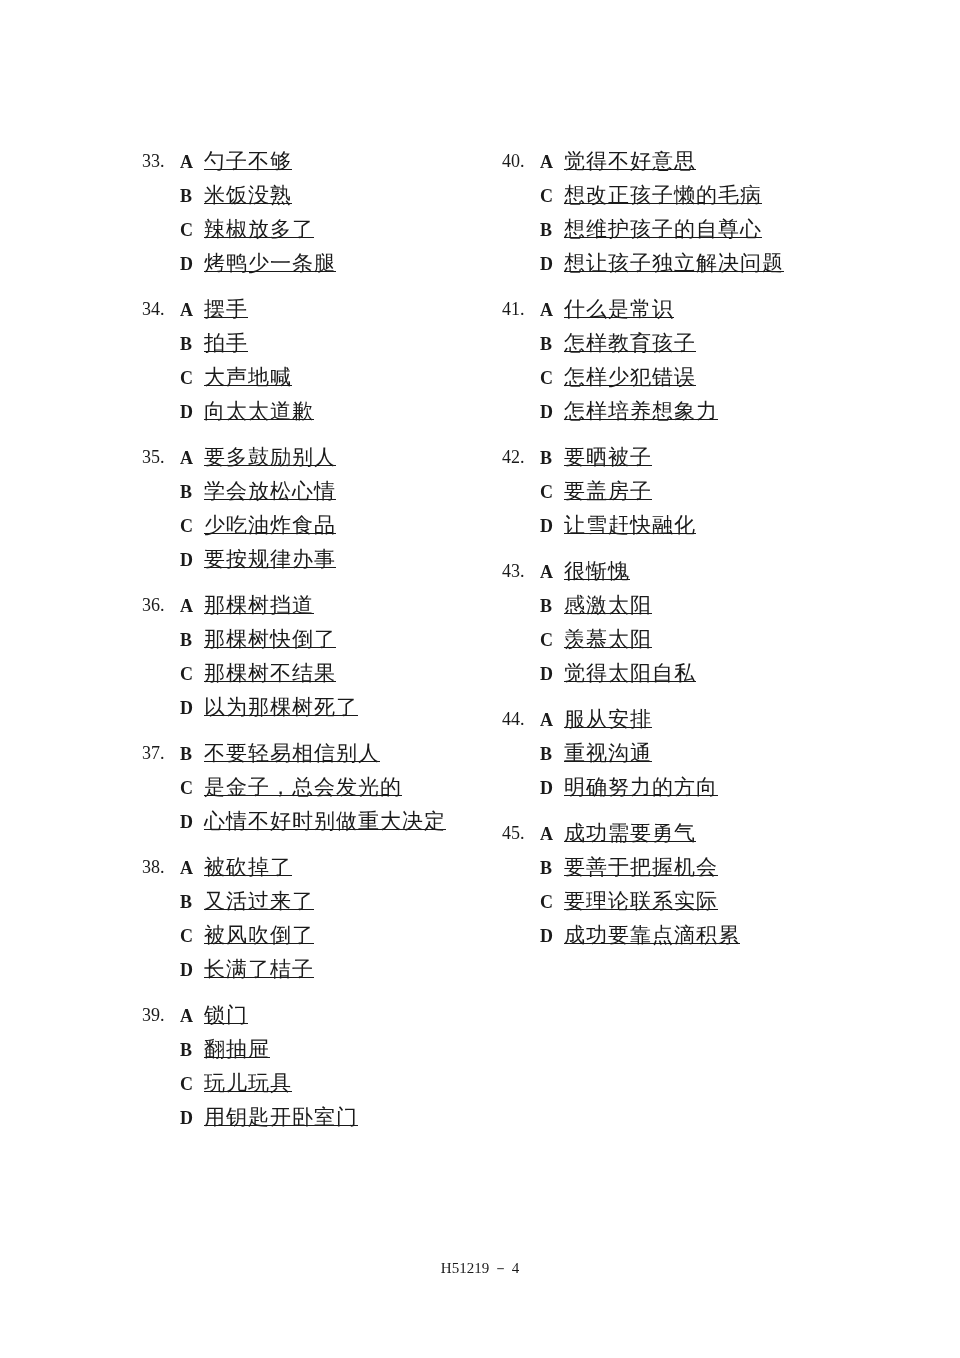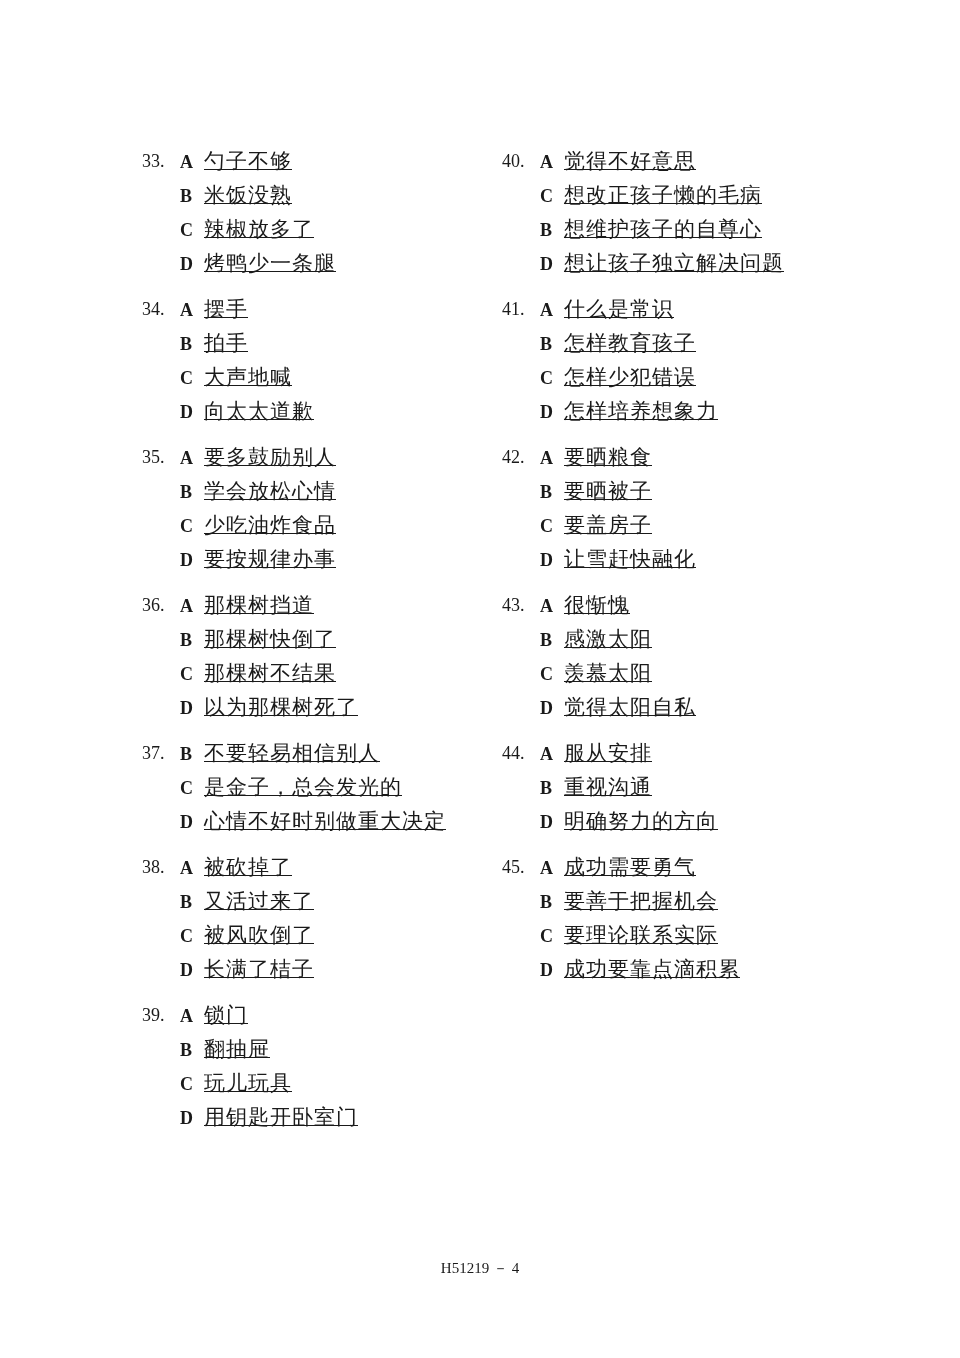--- a/index.html
+++ b/index.html
@@ -99,21 +99,20 @@
       <div class="opts">
         <div class="opt"><span class="letter">A</span><span class="text">什么是常识</span></div>
         <div class="opt"><span class="letter">B</span><span class="text">怎样教育孩子</span></div>
         <div class="opt"><span class="letter">C</span><span class="text">怎样少犯错误</span></div>
         <div class="opt"><span class="letter">D</span><span class="text">怎样培养想象力</span></div>
       </div>
     </div>
     <div class="q">
       <span class="qnum">42.</span>
       <div class="opts">
-        <div class="opt"><span class="letter">A</span><span class="text">要晒粮食</span></div>
         <div class="opt"><span class="letter">B</span><span class="text">要晒被子</span></div>
         <div class="opt"><span class="letter">C</span><span class="text">要盖房子</span></div>
         <div class="opt"><span class="letter">D</span><span class="text">让雪赶快融化</span></div>
       </div>
     </div>
     <div class="q">
       <span class="qnum">43.</span>
       <div class="opts">
         <div class="opt"><span class="letter">A</span><span class="text">很惭愧</span></div>
         <div class="opt"><span class="letter">B</span><span class="text">感激太阳</span></div>

